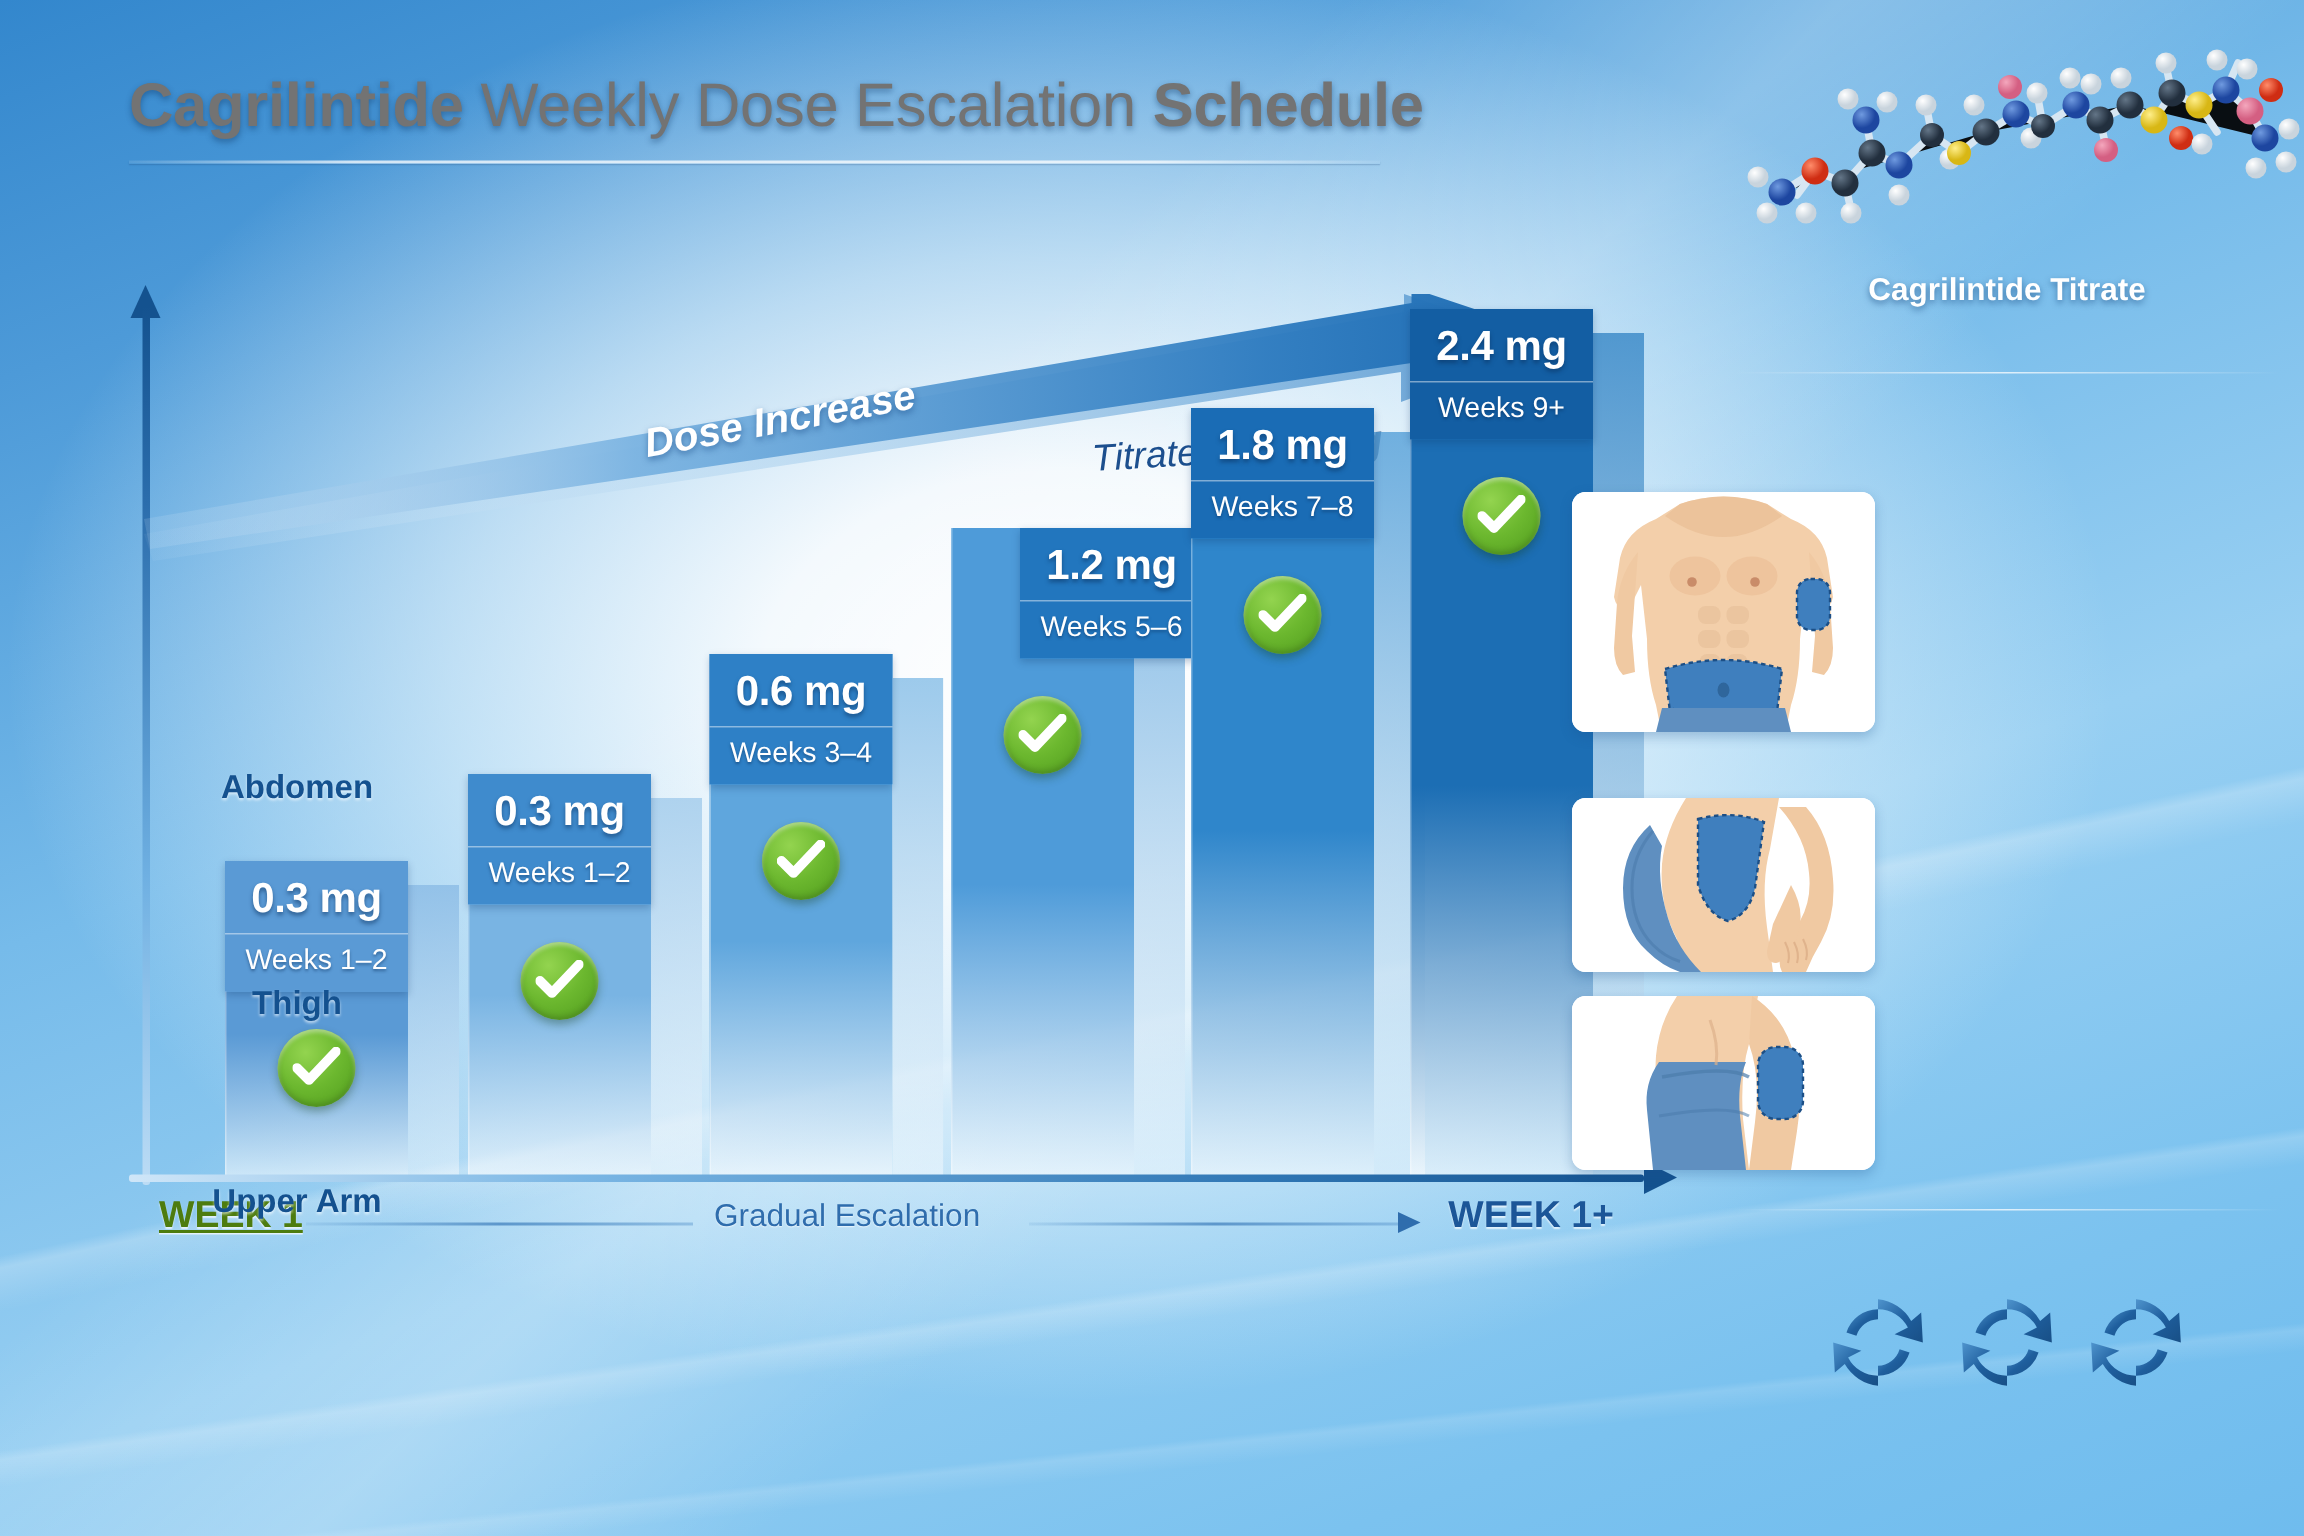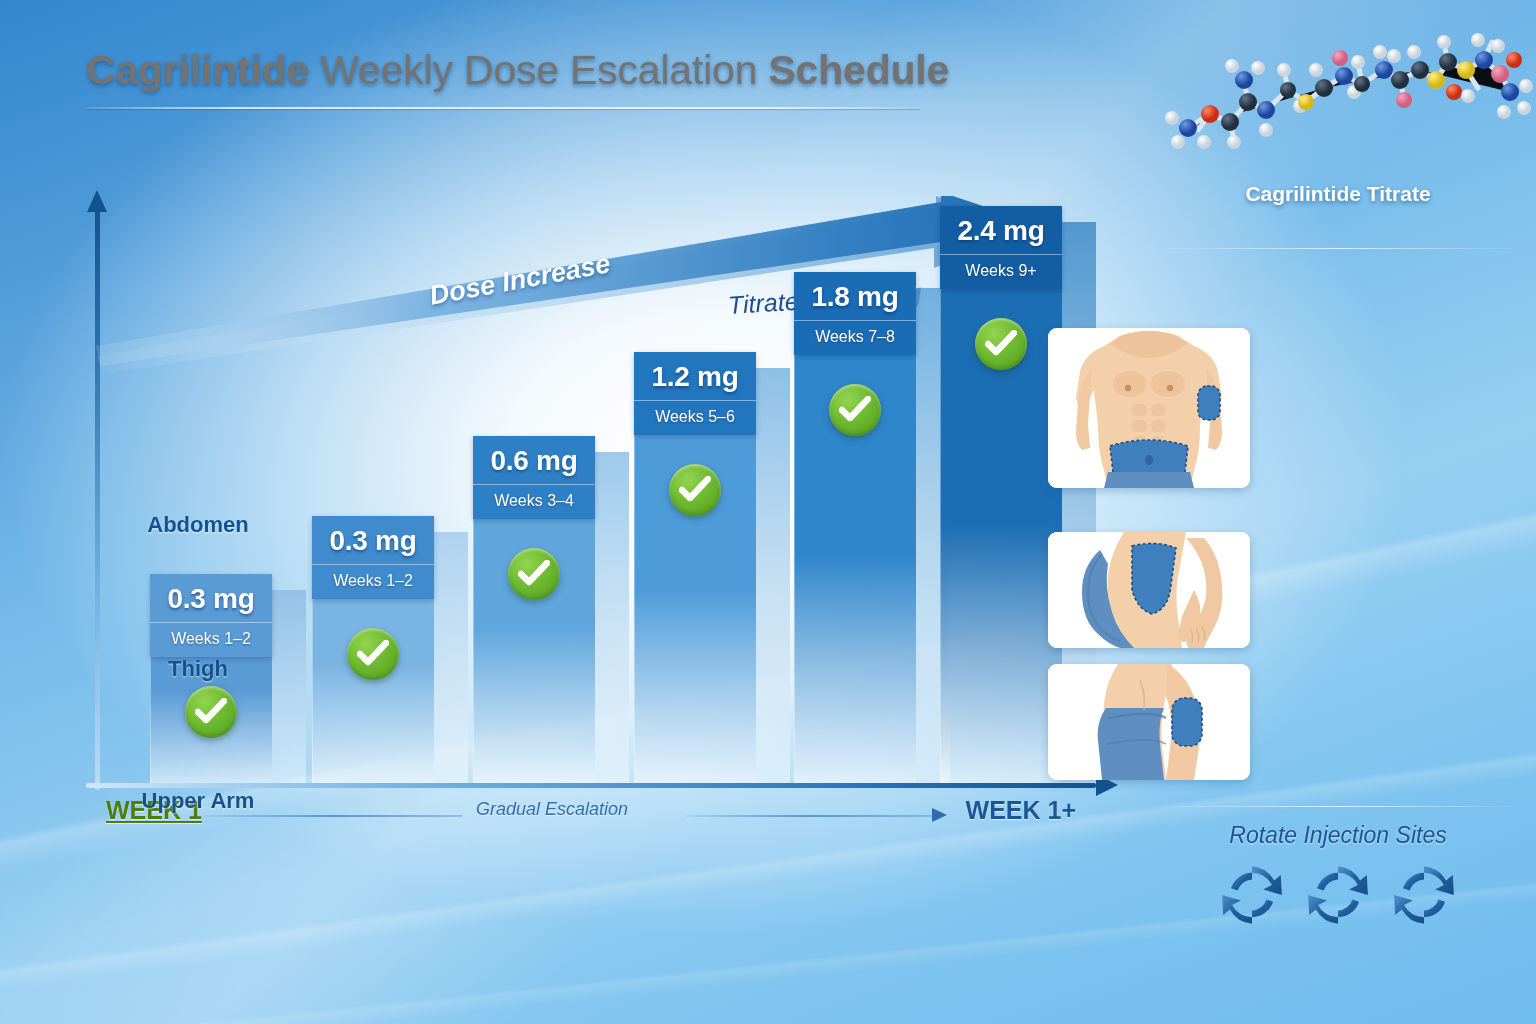--- a/index.html
+++ b/index.html
@@ -55,33 +55,33 @@
 
   
   .bar{position:absolute;bottom:0;}
   .bar .face{position:absolute;left:0;bottom:0;width:100%;}
   .bar .side{position:absolute;left:100%;bottom:0;width:34px;}
   .labelbox{position:absolute;left:0;width:100%;color:#fff;text-align:center;
     box-shadow:0 2px 5px rgba(15,55,105,.28);}
   .labelbox .dose{font-size:28px;font-weight:bold;padding:9px 0 7px;
     text-shadow:0 2px 3px rgba(10,45,90,.55);letter-spacing:-.3px;}
   .labelbox .divider{height:1px;background:rgba(255,255,255,.45);}
-  .labelbox .weeks{font-size:16px;padding:7px 0 9px;text-shadow:0 1px 2px rgba(10,45,90,.5);}
+  .labelbox .weeks{font-size:19px;padding:7px 0 9px;text-shadow:0 1px 2px rgba(10,45,90,.5);}
   .check{position:absolute;width:52px;height:52px;border-radius:50%;
     background:radial-gradient(circle at 36% 30%, #93d44f 0%, #6cb82f 48%, #4f9b1c 100%);
     box-shadow:0 3px 6px rgba(20,60,20,.35), inset 0 -2px 4px rgba(0,0,0,.18), inset 0 2px 3px rgba(255,255,255,.45);}
   .check svg{position:absolute;left:10px;top:12px;}
 
   
   #axisLabels{position:absolute;left:86px;top:796px;width:1034px;height:44px;}
   #wk1{position:absolute;left:20px;top:0;font-size:25px;font-weight:bold;color:#4d7c0f;
        text-shadow:0 1px 1px rgba(255,255,255,.7);text-decoration:underline;}
   #wk9{position:absolute;right:44px;top:0;font-size:25px;font-weight:bold;color:#1c5698;
        text-shadow:0 1px 1px rgba(255,255,255,.7);}
-  #gradual{position:absolute;left:390px;top:3px;font-size:18px;font-style:italic;color:#2f6dad;
+  #gradual{position:absolute;left:390px;top:3px;font-size:21px;color:#2f6dad;
        text-shadow:0 1px 1px rgba(255,255,255,.7);}
   .connline{position:absolute;top:19px;height:2px;background:linear-gradient(90deg,rgba(90,150,205,.15),#5d97cb,rgba(90,150,205,.45));}
   #conn1{left:118px;width:258px;}
   #conn2{left:600px;width:248px;}
   #connHead{position:absolute;left:846px;top:12px;width:0;height:0;
     border-top:7px solid transparent;border-bottom:7px solid transparent;border-left:15px solid #2f6dad;}
 
   
   #right{position:absolute;left:1140px;top:0;width:396px;height:1024px;}
   #molecule{position:absolute;left:8px;top:18px;width:388px;height:162px;}
@@ -181,21 +181,21 @@
         </div>
         <div class="check" style="left: 35px; top: 112px;">
           <svg width="32" height="28" viewBox="0 0 32 28">
             <path d="M3 14 L11 22 L29 3" fill="none" stroke="#ffffff" stroke-width="6.5" stroke-linecap="round" stroke-linejoin="round"></path>
           </svg>
         </div>
       </div>
       <div class="bar" style="left: 634px; width: 122px; height: 432px; bottom: 240px;">
         <div class="face" style="height: 100%; background: linear-gradient(rgb(78, 155, 217) 0%, rgb(78, 155, 217) 55%, rgba(255, 255, 255, 0.55) 100%); box-shadow: rgba(255, 255, 255, 0.35) 1px 0px 0px inset;"></div>
         <div class="side" style="height: 416px; background: linear-gradient(rgb(122, 181, 227), rgba(255, 255, 255, 0.5)); clip-path: polygon(0px 0px, 100% -14%, 100% 100%, 0px 100%); opacity: 0.85;"></div>
-        <div class="labelbox" style="top: 0px; background: linear-gradient(rgb(34, 118, 190), rgb(34, 118, 190));">
+        <div class="labelbox" style="top: 0px; background: linear-gradient(rgb(34, 118, 190), rgb(34, 118, 190)); margin-left: 46px;">
           <div class="dose">1.2 mg</div>
           <div class="divider"></div>
           <div class="weeks">Weeks 5–6</div>
         </div>
         <div class="check" style="left: 35px; top: 112px;">
           <svg width="32" height="28" viewBox="0 0 32 28">
             <path d="M3 14 L11 22 L29 3" fill="none" stroke="#ffffff" stroke-width="6.5" stroke-linecap="round" stroke-linejoin="round"></path>
           </svg>
         </div>
       </div>
@@ -326,21 +326,20 @@
         <circle cx="378" cy="68" r="7" fill="url(#aH)"></circle>
         <circle cx="356" cy="94" r="7" fill="url(#aH)"></circle>
         <circle cx="376" cy="90" r="7" fill="url(#aH)"></circle>
     </g>
   </svg>
   <div id="moleculeCaption">Cagrilintide Titrate</div>
 
   <div class="hrule" id="rule1"></div>
 
   <div class="hrule" id="rule2"></div>
-  <div id="rotateTitle">Rotate Injection Sites</div>
   <div id="rotateIcons">
       <svg viewBox="0 0 64 56" width="72" height="62">
         <defs>
           <linearGradient id="rg0" x1="0" y1="0" x2="1" y2="1">
             <stop offset="0" stop-color="#4f94cd"></stop>
             <stop offset="0.5" stop-color="#1f5f9e"></stop>
             <stop offset="1" stop-color="#184f86"></stop>
           </linearGradient>
         </defs>
         <path d="M32 8 a20 20 0 0 1 18 11 l-8 4 l17 5 l-1 -18 l-6 5 A26 26 0 0 0 32 2 z" fill="url(#rg0)"></path>

